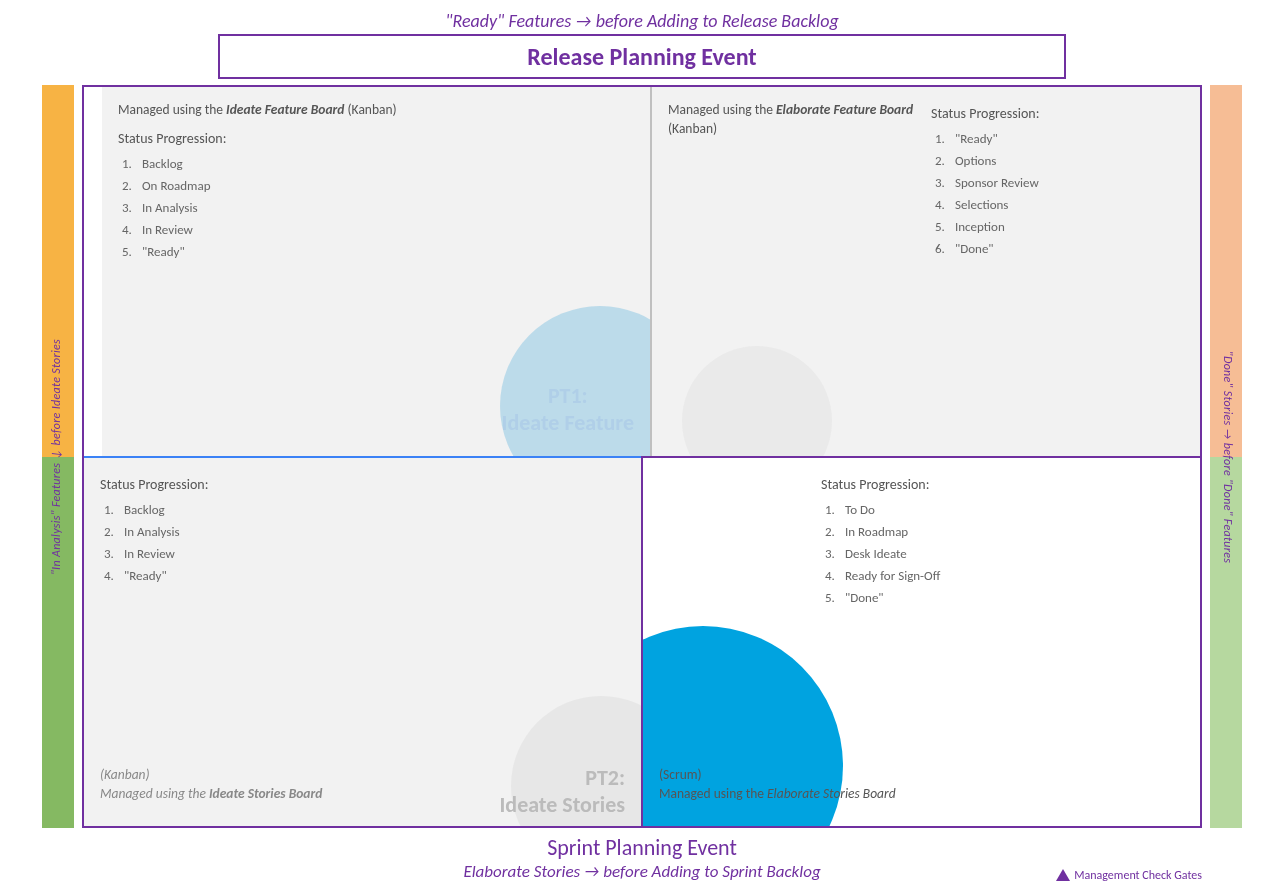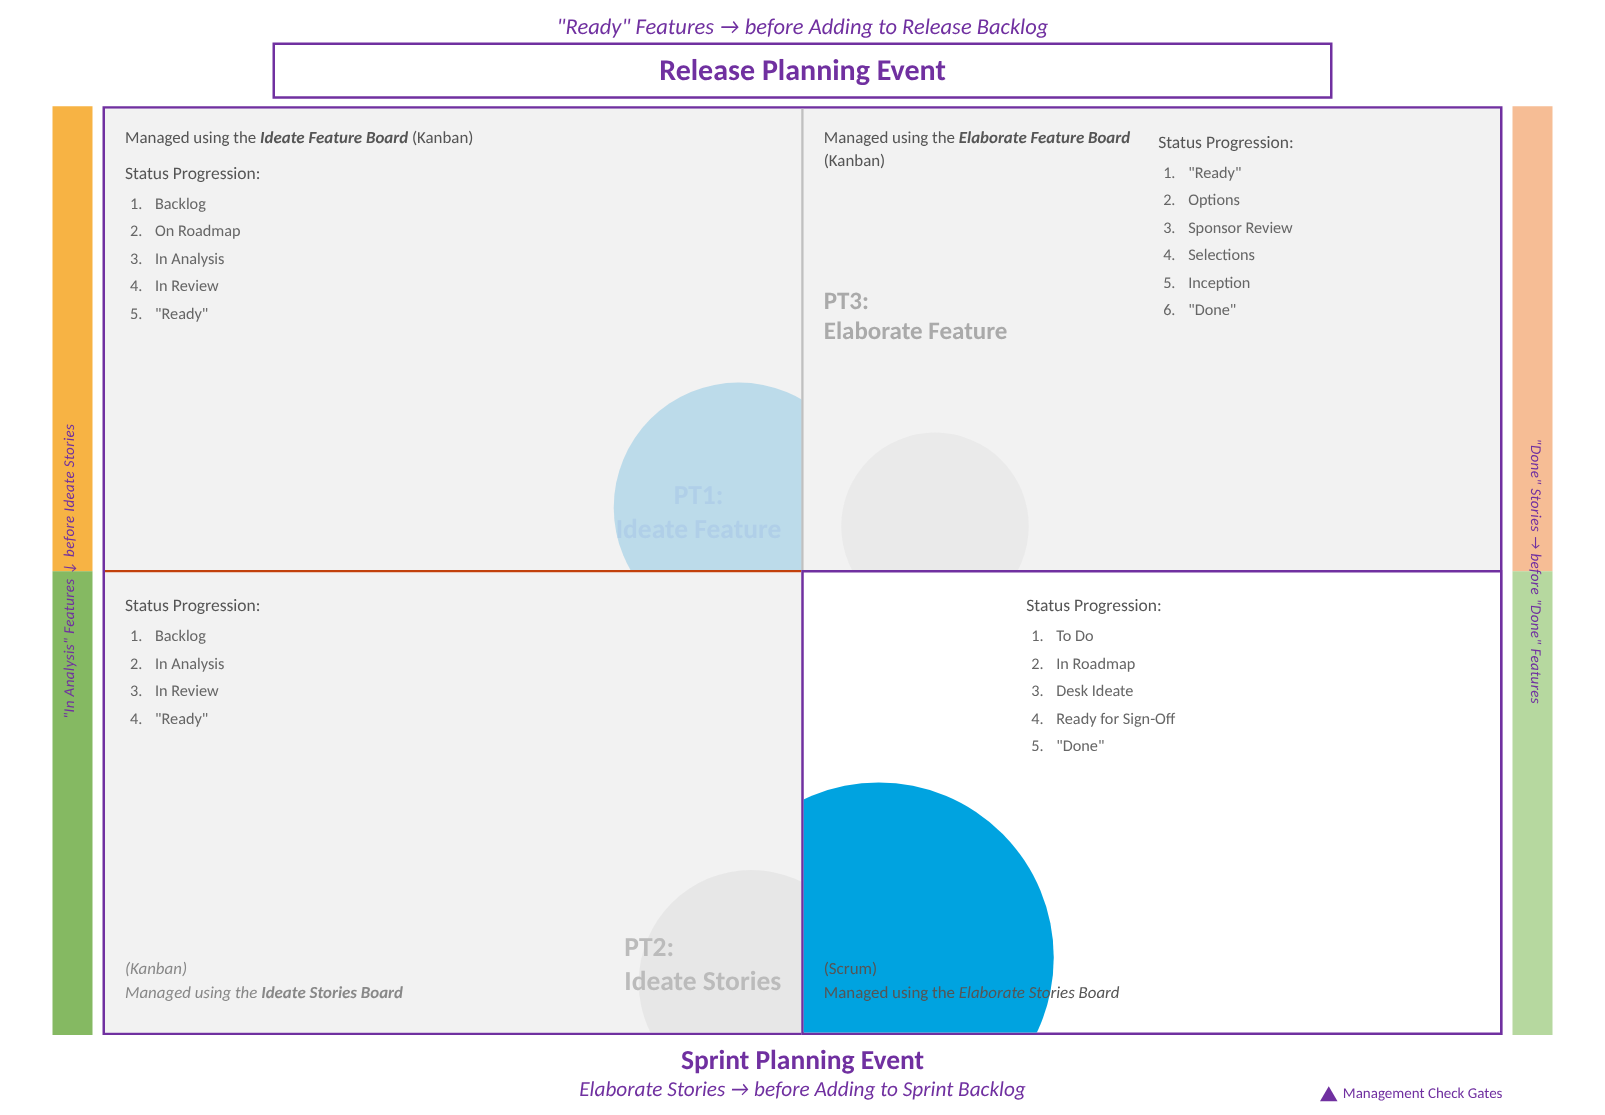--- a/index.html
+++ b/index.html
@@ -101,21 +101,22 @@
       flex-direction: column;
       border: 2px solid #7030a0;
       position: relative;
     }
 
     
     .grid-top-row {
       display: flex;
       flex-direction: row;
       flex: 1;
-      border-bottom: 2px solid #c2410c;
+      border-bottom: 2px solid #3b82f6;
+      padding-left: 18px;
     }
 
     
     .grid-bottom-row {
       display: flex;
       flex-direction: row;
       flex: 1;
     }
 
     
@@ -231,21 +232,21 @@
       width: 100%;
       display: flex;
       flex-direction: column;
       align-items: center;
       margin-top: 6px;
       position: relative;
     }
 
     .sprint-planning-title {
       font-size: 22px;
-      font-weight: bold;
+      font-weight: normal;
       color: #7030a0;
       text-align: center;
     }
 
     .elaborate-stories-text {
       font-size: 17px;
       color: #7030a0;
       font-style: italic;
       text-align: center;
     }
@@ -416,24 +417,20 @@
                       <span class="status-num">6.</span>
                       <span>"Done"</span>
                     </li>
                 </ol>
               </div>
             </div>
           </div>
 
           <div style="position:absolute; width:150px; height:150px; background:#cccccc; border-radius:50%; left:30px; bottom:-40px; opacity:0.2; z-index:1;"></div>
 
-          <div class="pt-label pt-elaborate-top" style="z-index:2; font-size:20px; color:#aaa; top:45%; left:16px; transform:translateY(-50%);">
-            <div>PT3:</div>
-            <div>Elaborate Feature</div>
-          </div>
         </div>
 
       </div>
 
       <div class="grid-bottom-row">
 
         <div class="quadrant quadrant-stories-left">
           <div class="quadrant-content">
             <div class="status-header">Status Progression:</div>
             <ol class="status-list">
@@ -451,21 +448,21 @@
                 </li>
               <li>
                   <span class="status-num">4.</span>
                   <span>"Ready"</span>
                 </li>
             </ol>
           </div>
 
           <div style="position:absolute; width:180px; height:180px; background:#c0c0c0; border-radius:50%; right:-50px; bottom:-50px; opacity:0.2; z-index:1;"></div>
 
-          <div class="pt-label" style="bottom:28px; right:16px; text-align:left; color:#bbb; z-index:2;">
+          <div class="pt-label" style="bottom:8px; right:16px; text-align:right; color:#bbb; z-index:2;">
             <div>PT2:</div>
             <div>Ideate Stories</div>
           </div>
 
           <div style="position:absolute; bottom:12px; left:16px; z-index:2;">
             <div class="managed-text" style="font-style:italic; color:#888;">
               <span>(Kanban)</span><br>
               <span>Managed using the </span><em>Ideate Stories Board</em>
             </div>
           </div>

